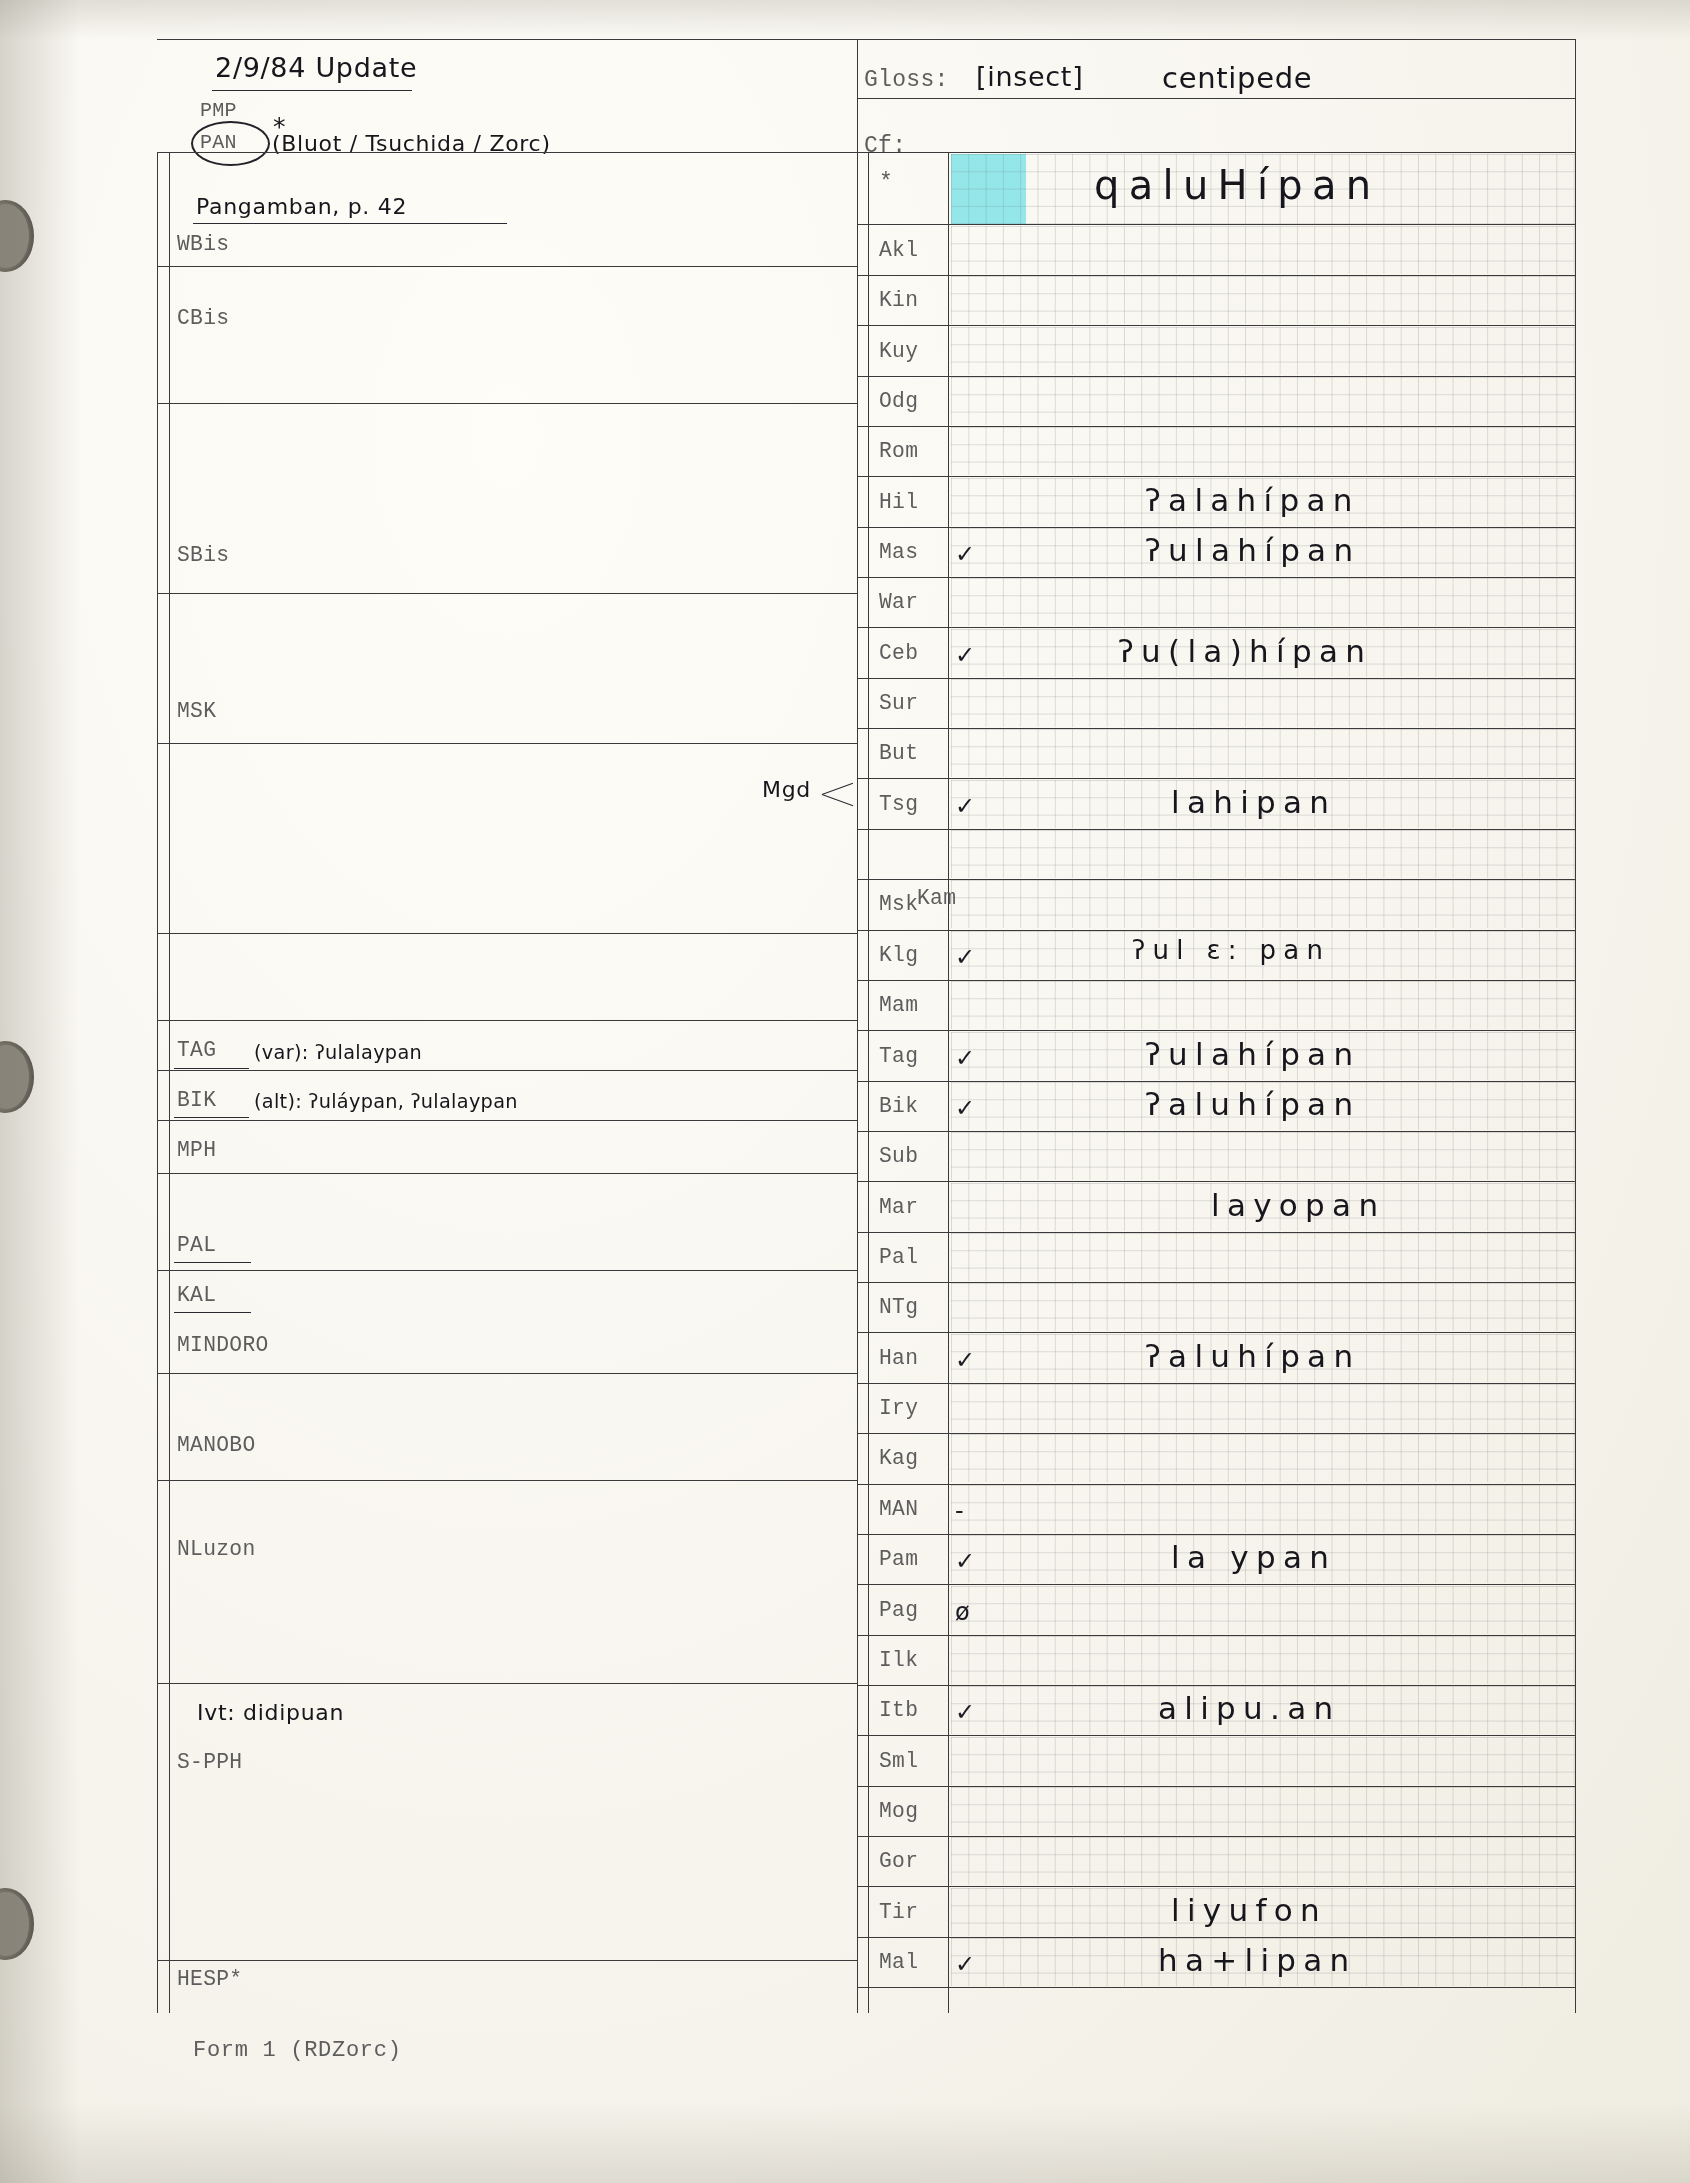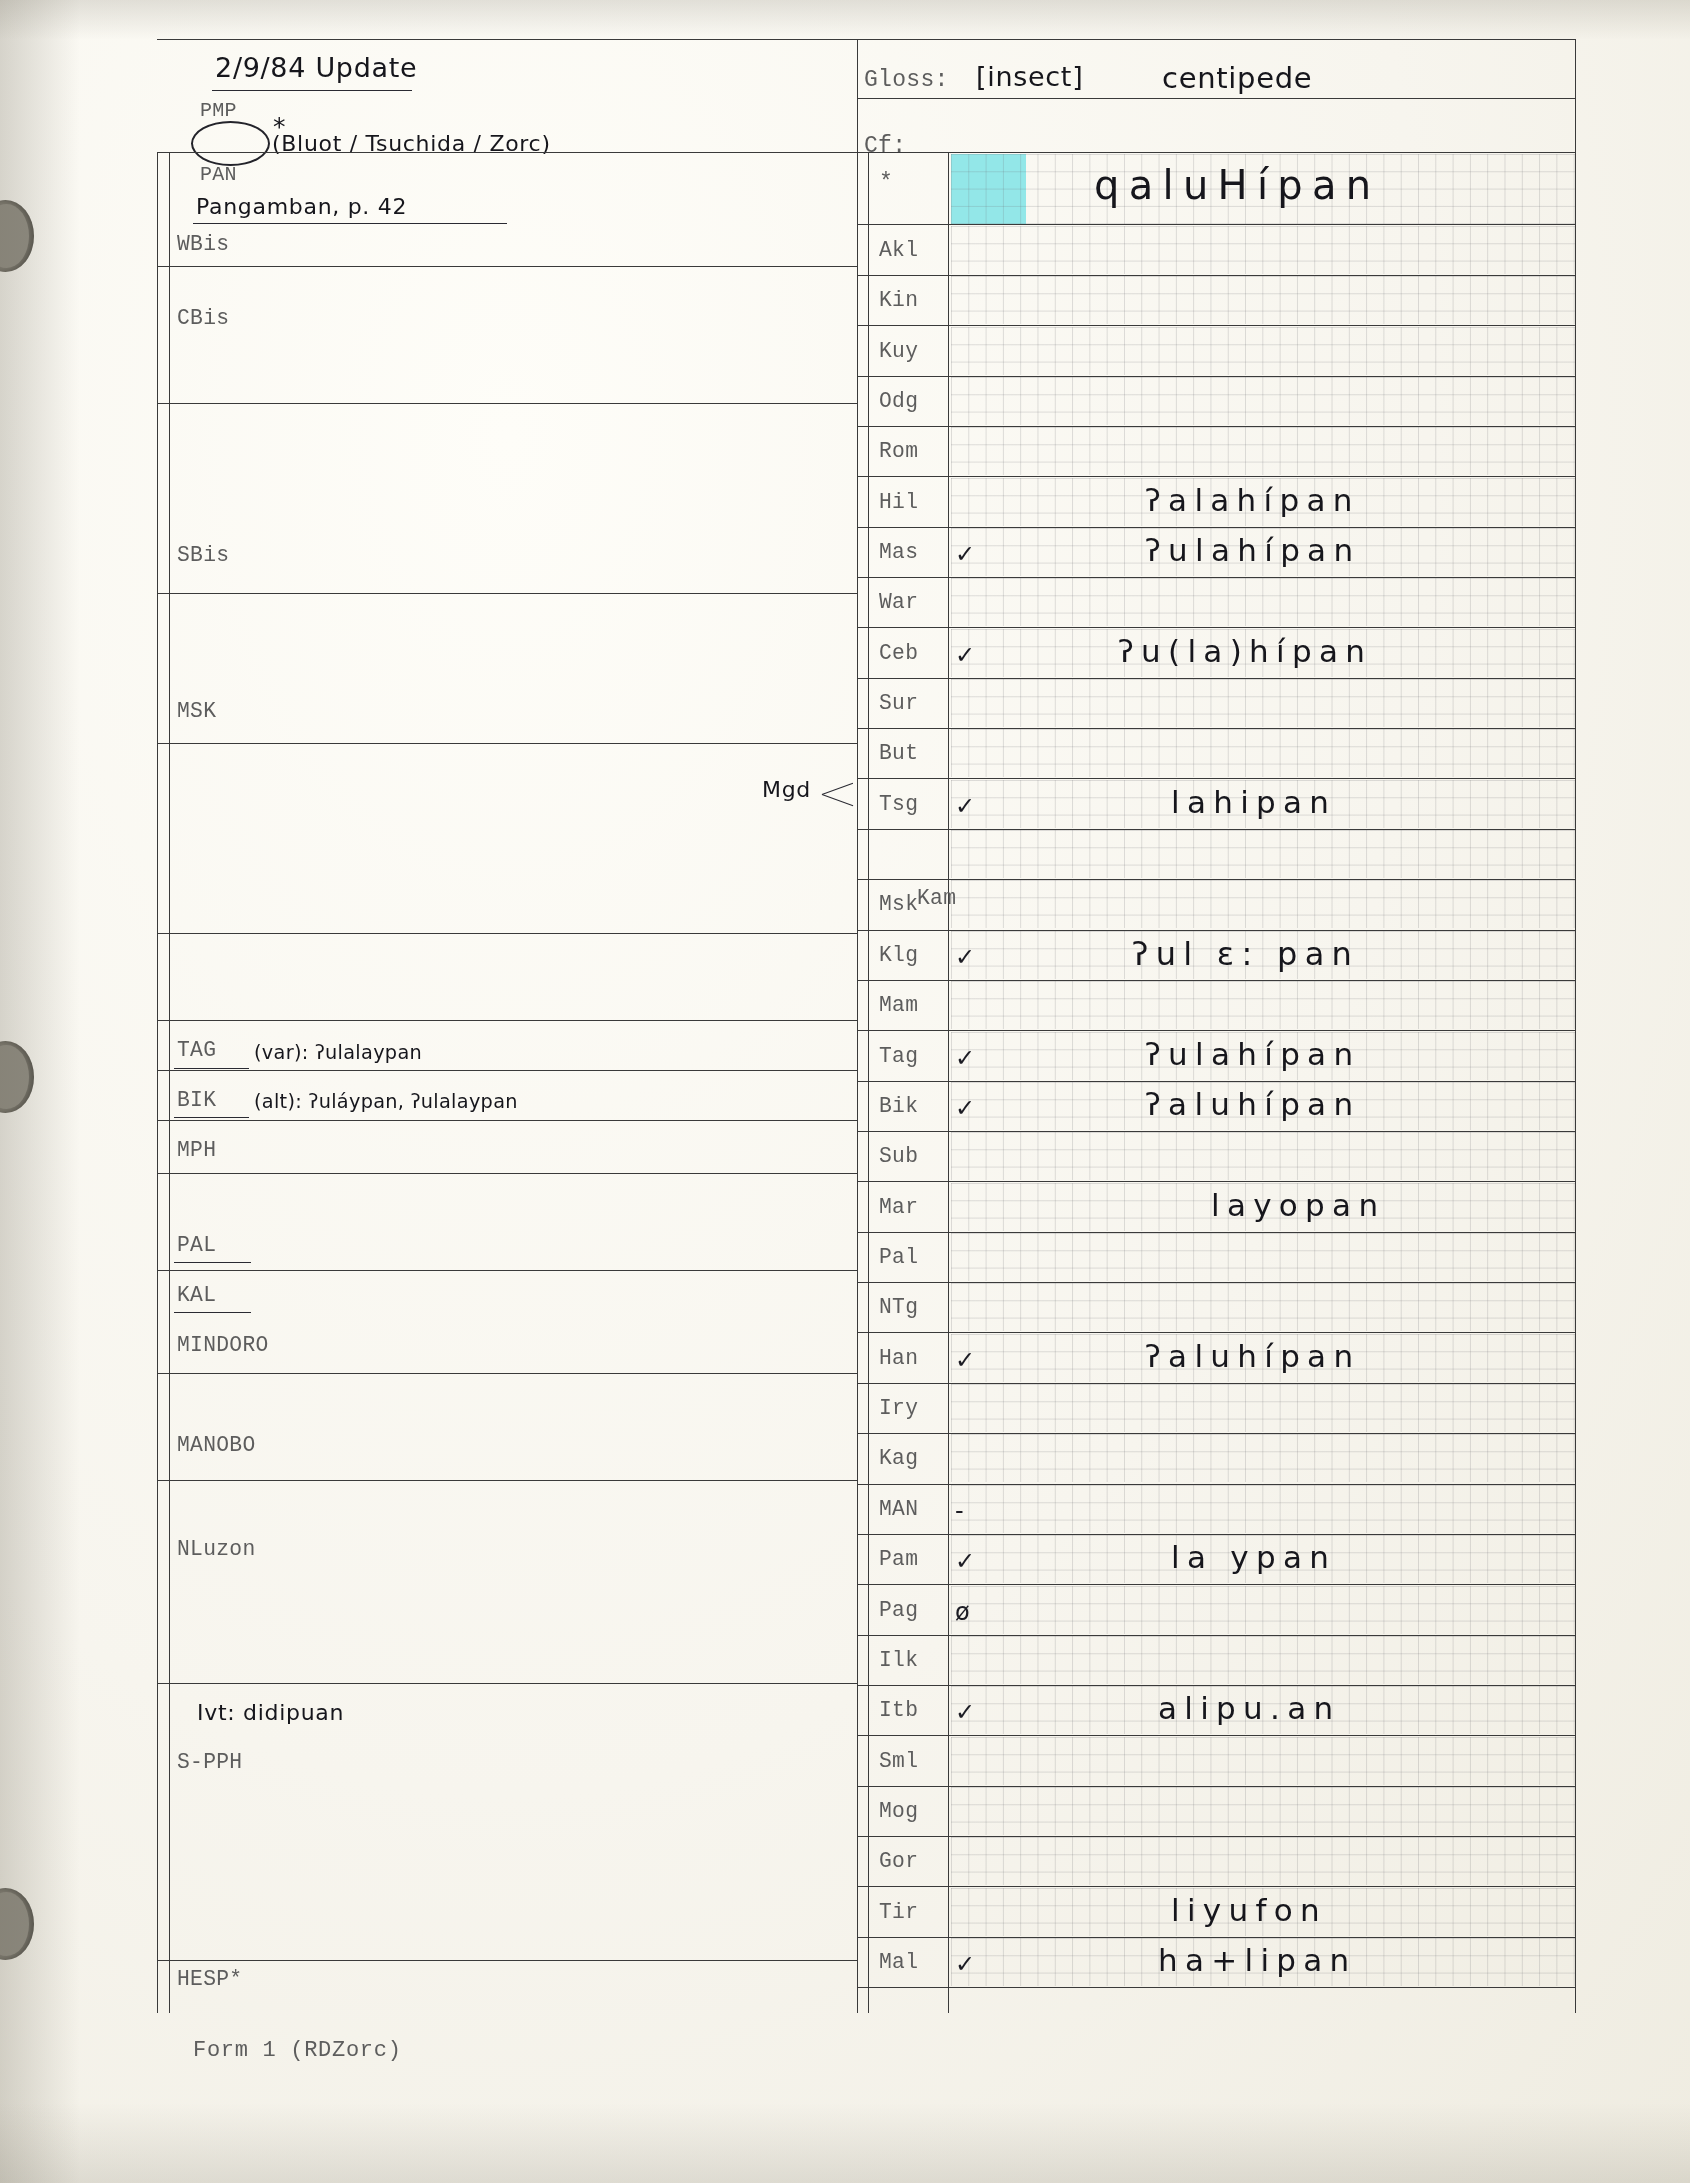--- a/index.html
+++ b/index.html
@@ -166,21 +166,21 @@
   <div id="paper-bg"></div>
 
   <div class="punch" style="top: 200px;"></div>
   <div class="punch" style="top: 1041px;"></div>
   <div class="punch" style="top: 1888px;"></div>
 
   <div class="hand hand-title ink" style="left:215px; top:52px;">2/9/84 Update</div>
   <div class="underline" style="left:212px; top:90px; width:200px;"></div>
 
   <div class="typed small" style="left:200px; top:99px;">PMP</div>
-  <div class="typed small" style="left:200px; top:131px;margin-top:32px;">PAN</div>
+  <div class="typed small" style="left:200px; top:131px;">PAN</div>
   <div class="oval" style="left:191px; top:121px; width:75px; height:41px;"></div>
   <div class="hand hand-note ink" style="left:273px; top:112px; font-size:25px;">*</div>
   <div class="hand hand-note ink" style="left:272px; top:131px;">(Bluot / Tsuchida / Zorc)</div>
 
   <div class="typed big" style="left:864px; top:67px;">Gloss:</div>
   <div class="hand hand-title ink" style="left:976px; top:61px;text-align:right;">[insect]</div>
   <div class="hand hand-title ink" style="left:1162px; top:61px; font-size:29px;">centipede</div>
 
   <div class="typed big" style="left:864px; top:133px;">Cf:</div>
 
@@ -266,21 +266,21 @@
         <div class="rule h-line" style="left: 700px; top: 840px; width: 719px;"></div>
         <div class="graph-grid" style="left: 794px; top: 791px; width: 624px; height: 48px;"></div>
         <div class="typed mid" style="left: 760px; top: 803px; margin-top: 44px;">Kam</div>
         <div class="rule h-line" style="left: 700px; top: 891px; width: 719px;"></div>
         <div class="graph-grid" style="left: 794px; top: 841px; width: 624px; height: 48px;"></div>
         <div class="typed mid" style="left: 722px; top: 853px;">Msk</div>
         <div class="rule h-line" style="left: 700px; top: 941px; width: 719px;"></div>
         <div class="graph-grid" style="left: 794px; top: 892px; width: 624px; height: 48px;"></div>
         <div class="typed mid" style="left: 722px; top: 904px;">Klg</div>
         <div class="check" style="left: 798px; top: 904px;">✓</div>
-        <div class="hand ink" style="left: 975px; top: 896px; font-size: 32px; letter-spacing: 7.3px;">ʔul ɛ: pan</div>
+        <div class="hand ink" style="left: 975px; top: 896px; font-size: 26px; letter-spacing: 7.3px;">ʔul ɛ: pan</div>
         <div class="rule h-line" style="left: 700px; top: 991px; width: 719px;"></div>
         <div class="graph-grid" style="left: 794px; top: 942px; width: 624px; height: 48px;"></div>
         <div class="typed mid" style="left: 722px; top: 954px;">Mam</div>
         <div class="rule h-line" style="left: 700px; top: 1042px; width: 719px;"></div>
         <div class="graph-grid" style="left: 794px; top: 993px; width: 624px; height: 48px;"></div>
         <div class="typed mid" style="left: 722px; top: 1005px;">Tag</div>
         <div class="check" style="left: 798px; top: 1005px;">✓</div>
         <div class="hand ink" style="left: 988px; top: 997px; font-size: 31px; letter-spacing: 7.3px;">ʔulahípan</div>
         <div class="rule h-line" style="left: 700px; top: 1092px; width: 719px;"></div>
         <div class="graph-grid" style="left: 794px; top: 1043px; width: 624px; height: 48px;"></div>

